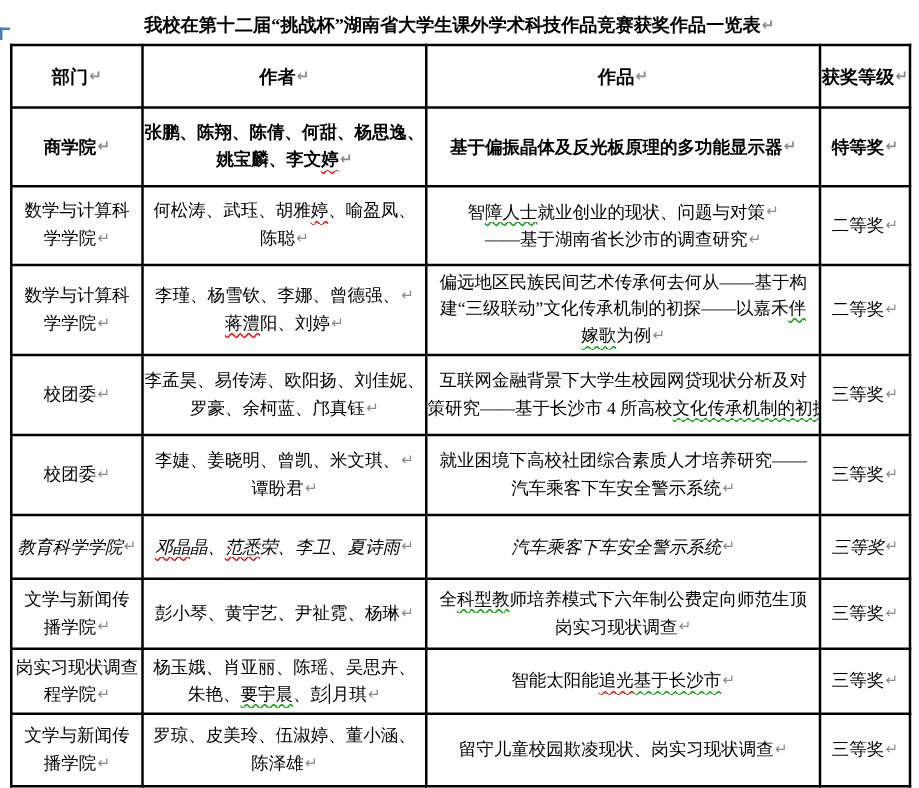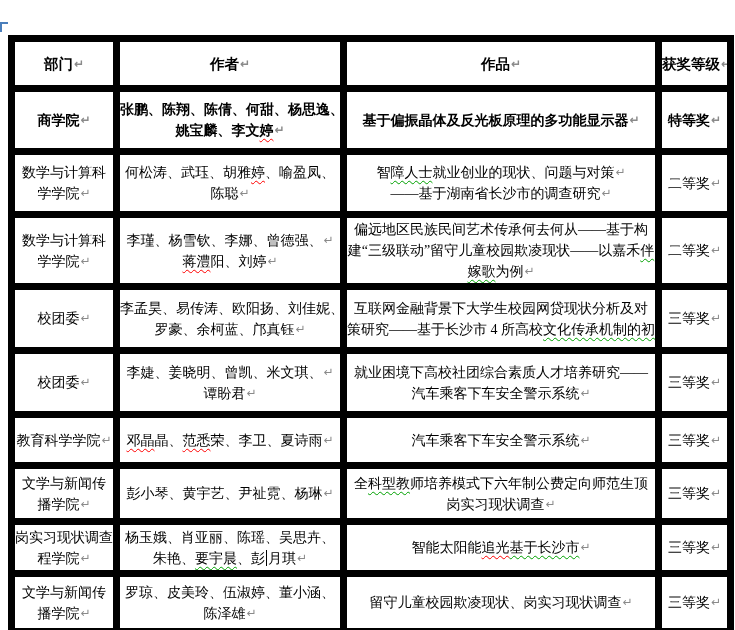--- a/index.html
+++ b/index.html
@@ -8,41 +8,44 @@
 
   .anchor{position:absolute;left:0;top:22px;width:6px;height:8px;
           border-left:2px solid #4a7ebb;border-top:2px solid #4a7ebb;}
 
   .doc-title{position:absolute;top:10px;left:0;width:735px;height:24px;
              line-height:24px;text-align:center;font-weight:bold;font-size:14.5px;
              white-space:nowrap;}
 
   table.awards{position:absolute;top:35px;left:8px;width:719px;
                border-collapse:collapse;table-layout:fixed;}
-  .awards th,.awards td{border:7px solid #000000;text-align:center;vertical-align:middle;
+  .awards th,.awards td{border:2px solid #000000;text-align:center;vertical-align:middle;
                padding:0;overflow:hidden;}
   .awards th{font-weight:bold;font-size:14.5px;}
   .awards td{font-size:14px;}
   .line{line-height:21px;white-space:nowrap;}
   th .line{line-height:22px;}
 
   .mark{color:#8a8a8a;font-size:12px;font-family:"DejaVu Sans",sans-serif;
         margin-left:1px;vertical-align:1px;}
   .u-red{text-decoration:underline wavy #ff0000 1px;text-underline-offset:3px;
          -webkit-text-decoration:underline wavy #ff0000;text-decoration-skip-ink:none;}
   .u-green{text-decoration:underline wavy #00a000 1px;text-underline-offset:3px;
          -webkit-text-decoration:underline wavy #00a000;text-decoration-skip-ink:none;}
   .cursor{display:inline-block;width:1px;height:16px;background:#000;
           vertical-align:-3px;margin:0 1px;}
 </style>
 </head>
 <body>
 
 <div class="page">
   <div class="anchor"></div>
+  <div class="doc-title">
+      <div class="line"><span>我校在第十二届“挑战杯”湖南省大学生课外学术科技作品竞赛获奖作品一览表</span><span class="mark">↵</span></div>
+    </div>
   <table class="awards">
     <colgroup>
         <col style="width: 105px;">
         <col style="width: 227px;">
         <col style="width: 315px;">
         <col style="width: 72px;">
       </colgroup>
     <thead>
         <tr style="height: 50px;">
           <th>
@@ -96,21 +99,21 @@
           <td>
             <div class="line"><span>数学与计算科</span></div>
             <div class="line"><span>学学院</span><span class="mark">↵</span></div>
           </td>
           <td>
             <div class="line"><span>李瑾、杨雪钦、李娜、曾德强、</span><span class="mark">↵</span></div>
             <div class="line"><span class="u-red">蒋澧</span><span>阳、刘婷</span><span class="mark">↵</span></div>
           </td>
           <td>
             <div class="line"><span>偏远地区民族民间艺术传承何去何从——基于构</span></div>
-            <div class="line"><span>建“三级联动”留守儿童校园欺凌现状——以嘉禾</span><span class="u-green">伴</span></div>
+            <div class="line"><span>建“三级联动”文化传承机制的初探——以嘉禾</span><span class="u-green">伴</span></div>
             <div class="line"><span class="u-green">嫁歌</span><span>为例</span><span class="mark">↵</span></div>
           </td>
           <td>
             <div class="line"><span>二等奖</span><span class="mark">↵</span></div>
           </td>
         </tr>
         <tr style="height: 64px;">
           <td>
             <div class="line"><span>校团委</span><span class="mark">↵</span></div>
           </td>
@@ -135,21 +138,21 @@
             <div class="line"><span>谭盼君</span><span class="mark">↵</span></div>
           </td>
           <td>
             <div class="line"><span>就业困境下高校社团综合素质人才培养研究——</span></div>
             <div class="line"><span>汽车乘客下车安全警示系统</span><span class="mark">↵</span></div>
           </td>
           <td>
             <div class="line"><span>三等奖</span><span class="mark">↵</span></div>
           </td>
         </tr>
-        <tr style="height: 51px;">
+        <tr style="height: 51px; font-style: italic;">
           <td>
             <div class="line"><span>教育科学学院</span><span class="mark">↵</span></div>
           </td>
           <td>
             <div class="line"><span class="u-red">邓晶</span><span>晶、</span><span class="u-red">范悉</span><span>荣、李卫、夏诗雨</span><span class="mark">↵</span></div>
           </td>
           <td>
             <div class="line"><span>汽车乘客下车安全警示系统</span><span class="mark">↵</span></div>
           </td>
           <td>

